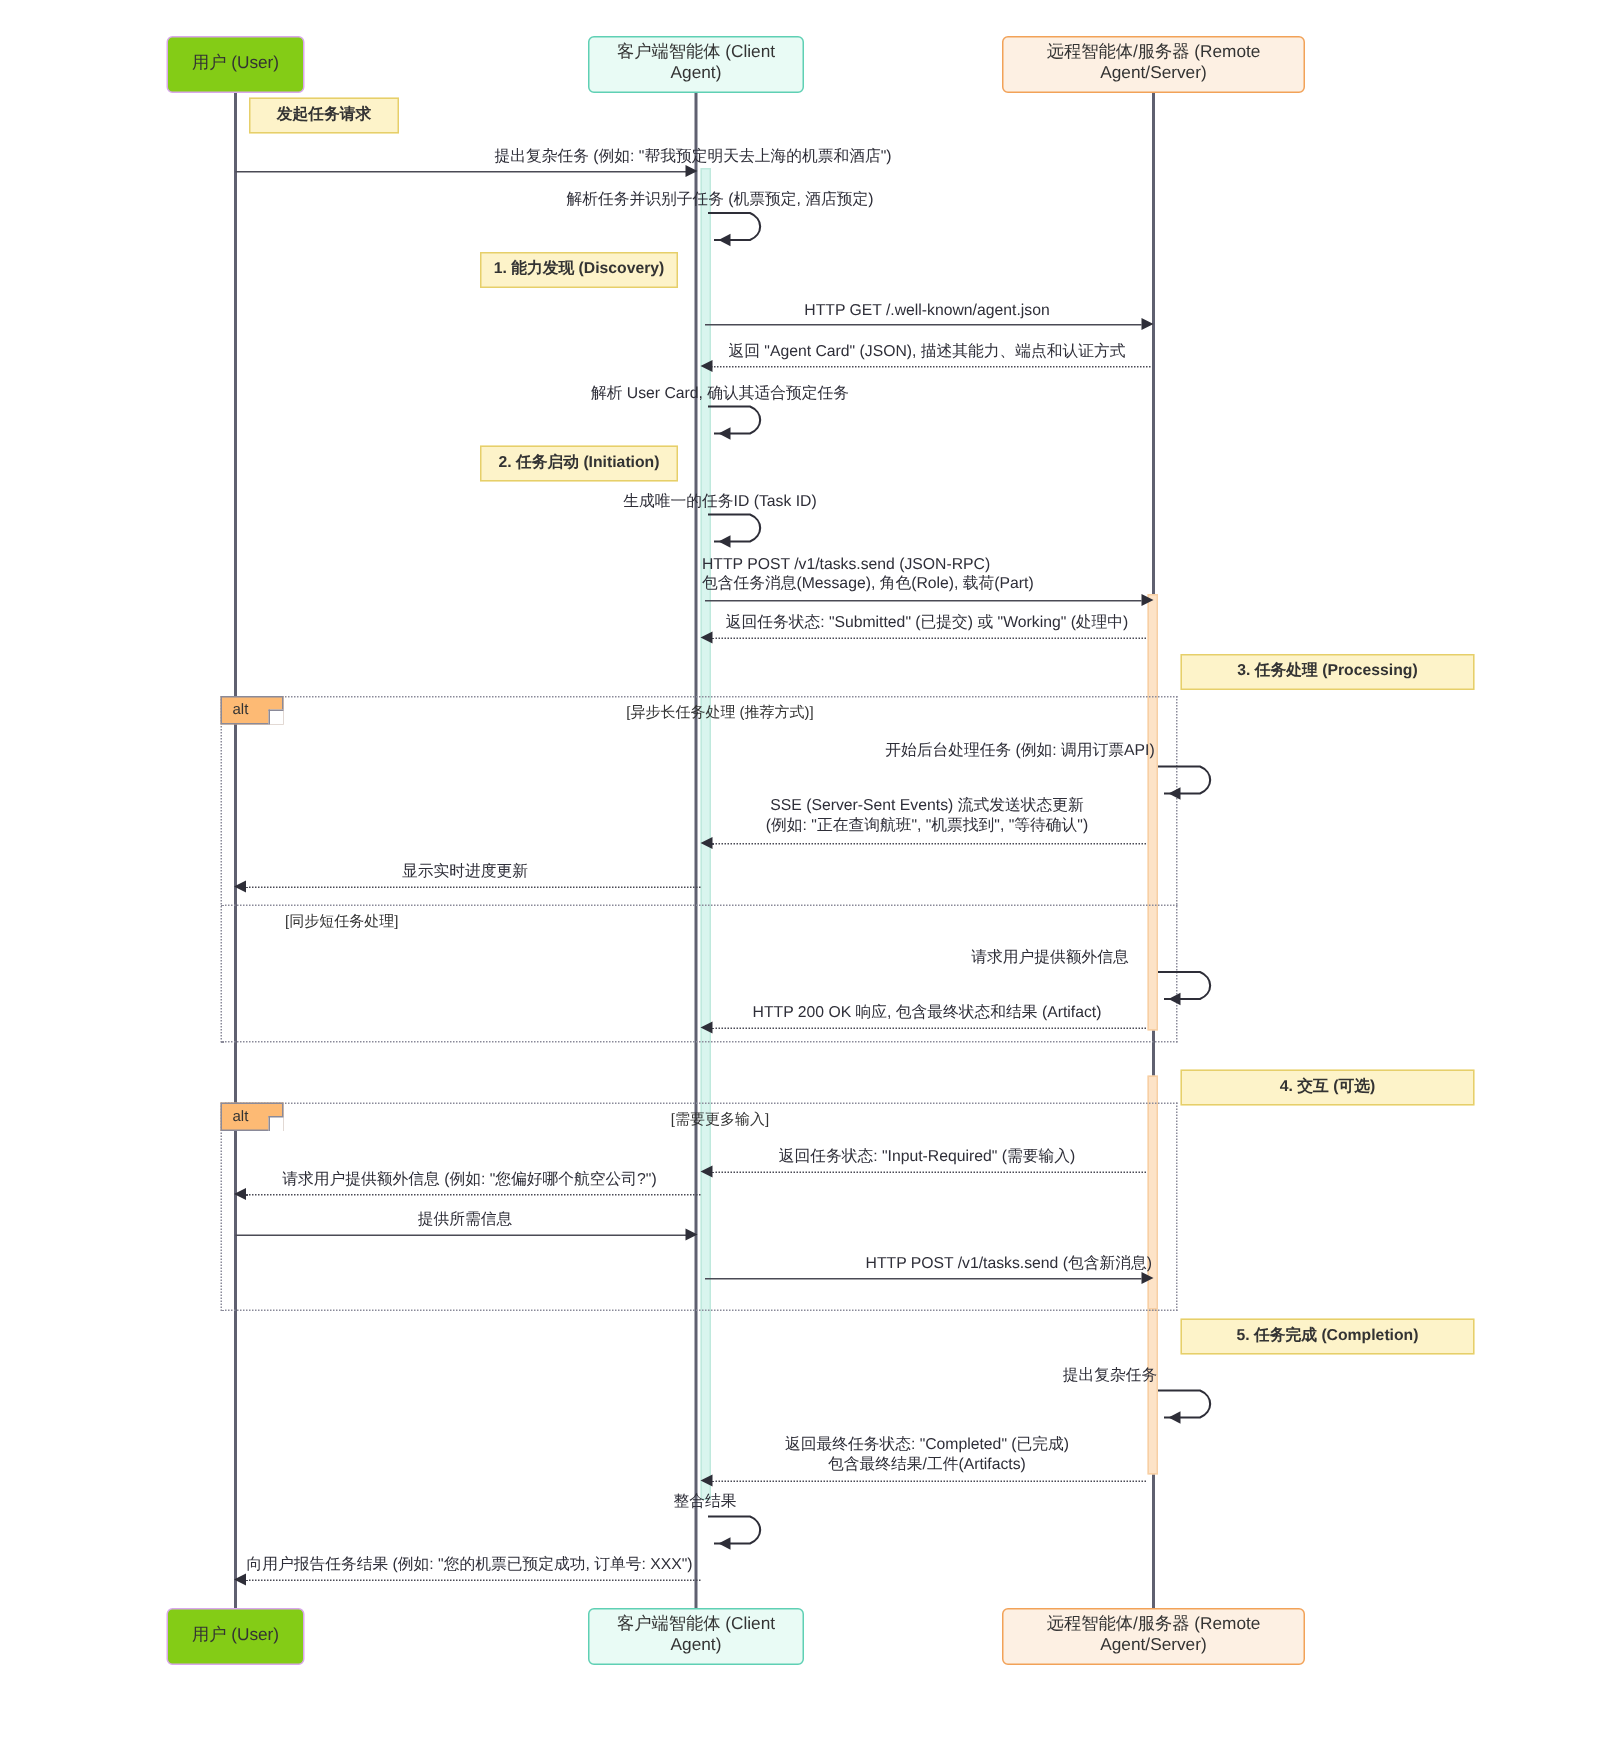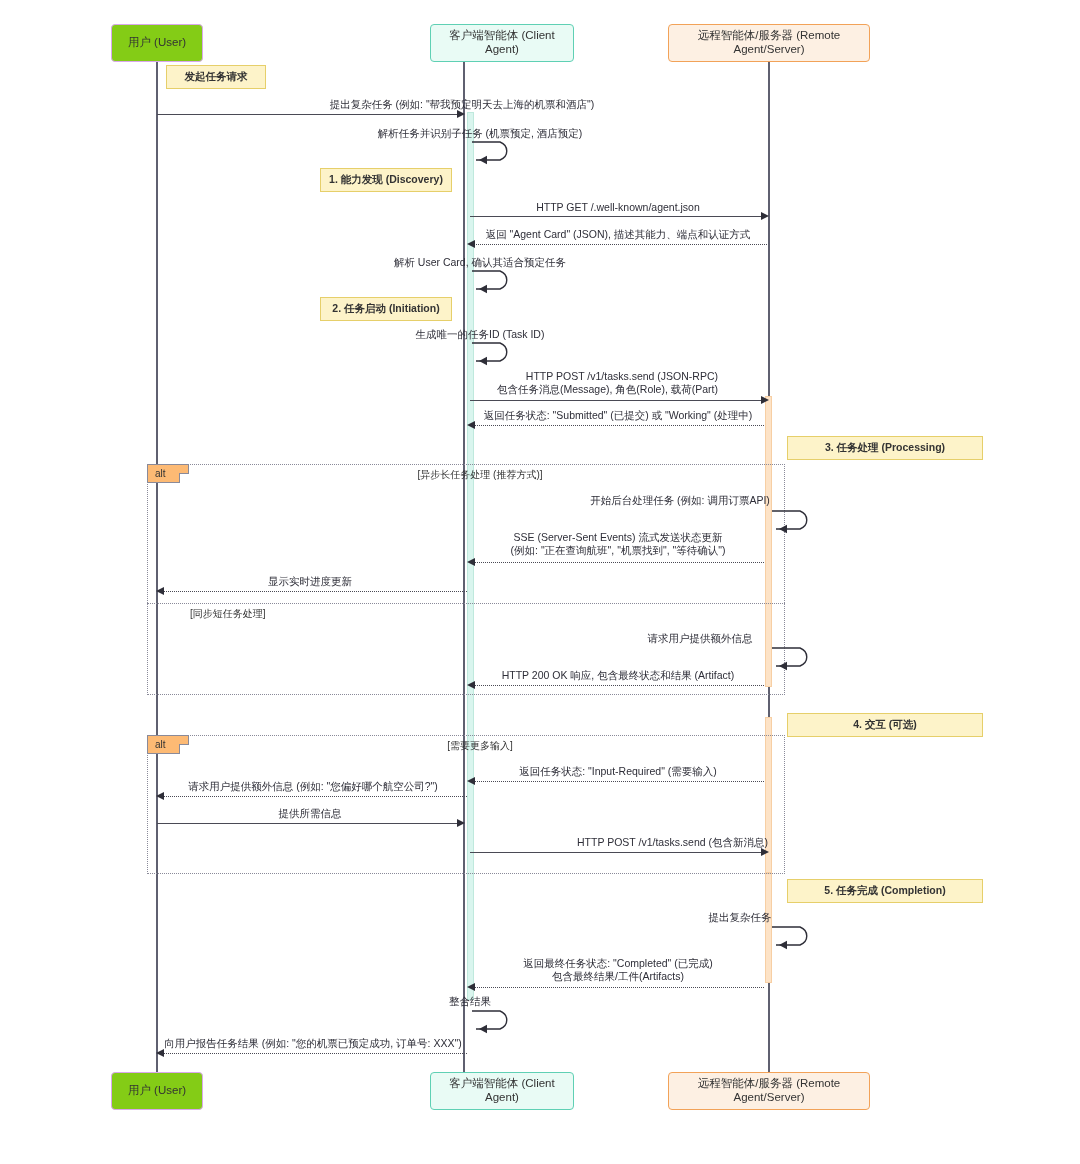--- a/index.html
+++ b/index.html
@@ -4,21 +4,21 @@
 <style>
   html,body{margin:0;padding:0;background:#ffffff;}
   body{font-family:"Liberation Sans","DejaVu Sans",sans-serif;}
   #stage{position:relative;width:1080px;height:1164px;background:#ffffff;overflow:hidden;}
 
   
   .actor{position:absolute;box-sizing:border-box;border-radius:4px;border:1.6px solid #999;
          display:flex;align-items:center;justify-content:center;text-align:center;
          font-size:11.5px;color:#333333;line-height:1.2;padding:2px 8px;}
   .actor.user{background:#84cc16;border-color:#d9a7ec;}
-  .actor.client{background:#e9fbf5;border-color:#5fd0b4;margin-left:38px;}
+  .actor.client{background:#e9fbf5;border-color:#5fd0b4;}
   .actor.remote{background:#fdf0e3;border-color:#f2a258;}
 
   
   .lifeline{position:absolute;width:1.6px;background:#5f6070;}
 
   
   .activation{position:absolute;width:7px;box-sizing:border-box;border:1px solid #bfe9dd;background:#d9f5ee;}
   .activation.remote{border:1px solid #f7cfa4;background:#fde3c7;}
 
   
@@ -116,21 +116,21 @@
   </div>
 
   <div class="msglabel" style="left:180px;top:328px;width:600px;text-align:center;">生成唯一的任务ID (Task ID)</div>
   <div class="selfloop" style="left:470px;top:340px;">
     <svg width="60" height="26">
       <path d="M2,3 L30,3 A12,10 0 0 1 30,21 L6,21" fill="none" stroke="#2e2e38" stroke-width="1.4"></path>
       <polygon points="9,21 17,16.8 17,25.2" fill="#2e2e38"></polygon>
     </svg>
   </div>
 
-  <div class="msglabel" style="left:468px;top:370px;width:250px;text-align:right;">HTTP POST /v1/tasks.send (JSON-RPC)
+  <div class="msglabel" style="left:468px;top:370px;width:250px;text-align:left;">HTTP POST /v1/tasks.send (JSON-RPC)
 包含任务消息(Message), 角色(Role), 载荷(Part)</div>
   <div class="msg" style="left:470px;top:400px;width:291px;"></div>
   <div class="arrowhead right" style="left:761px;top:396px;"></div>
 
   <div class="msglabel" style="left:468px;top:409px;width:300px;text-align:center;">返回任务状态: "Submitted" (已提交) 或 "Working" (处理中)</div>
   <div class="msg dotted" style="left:474px;top:425px;width:290px;"></div>
   <div class="arrowhead left" style="left:467px;top:421px;"></div>
 
   <div class="note" style="left:787px;top:436px;width:196px;height:24px;">
     <span>3. 任务处理 (Processing)</span>

